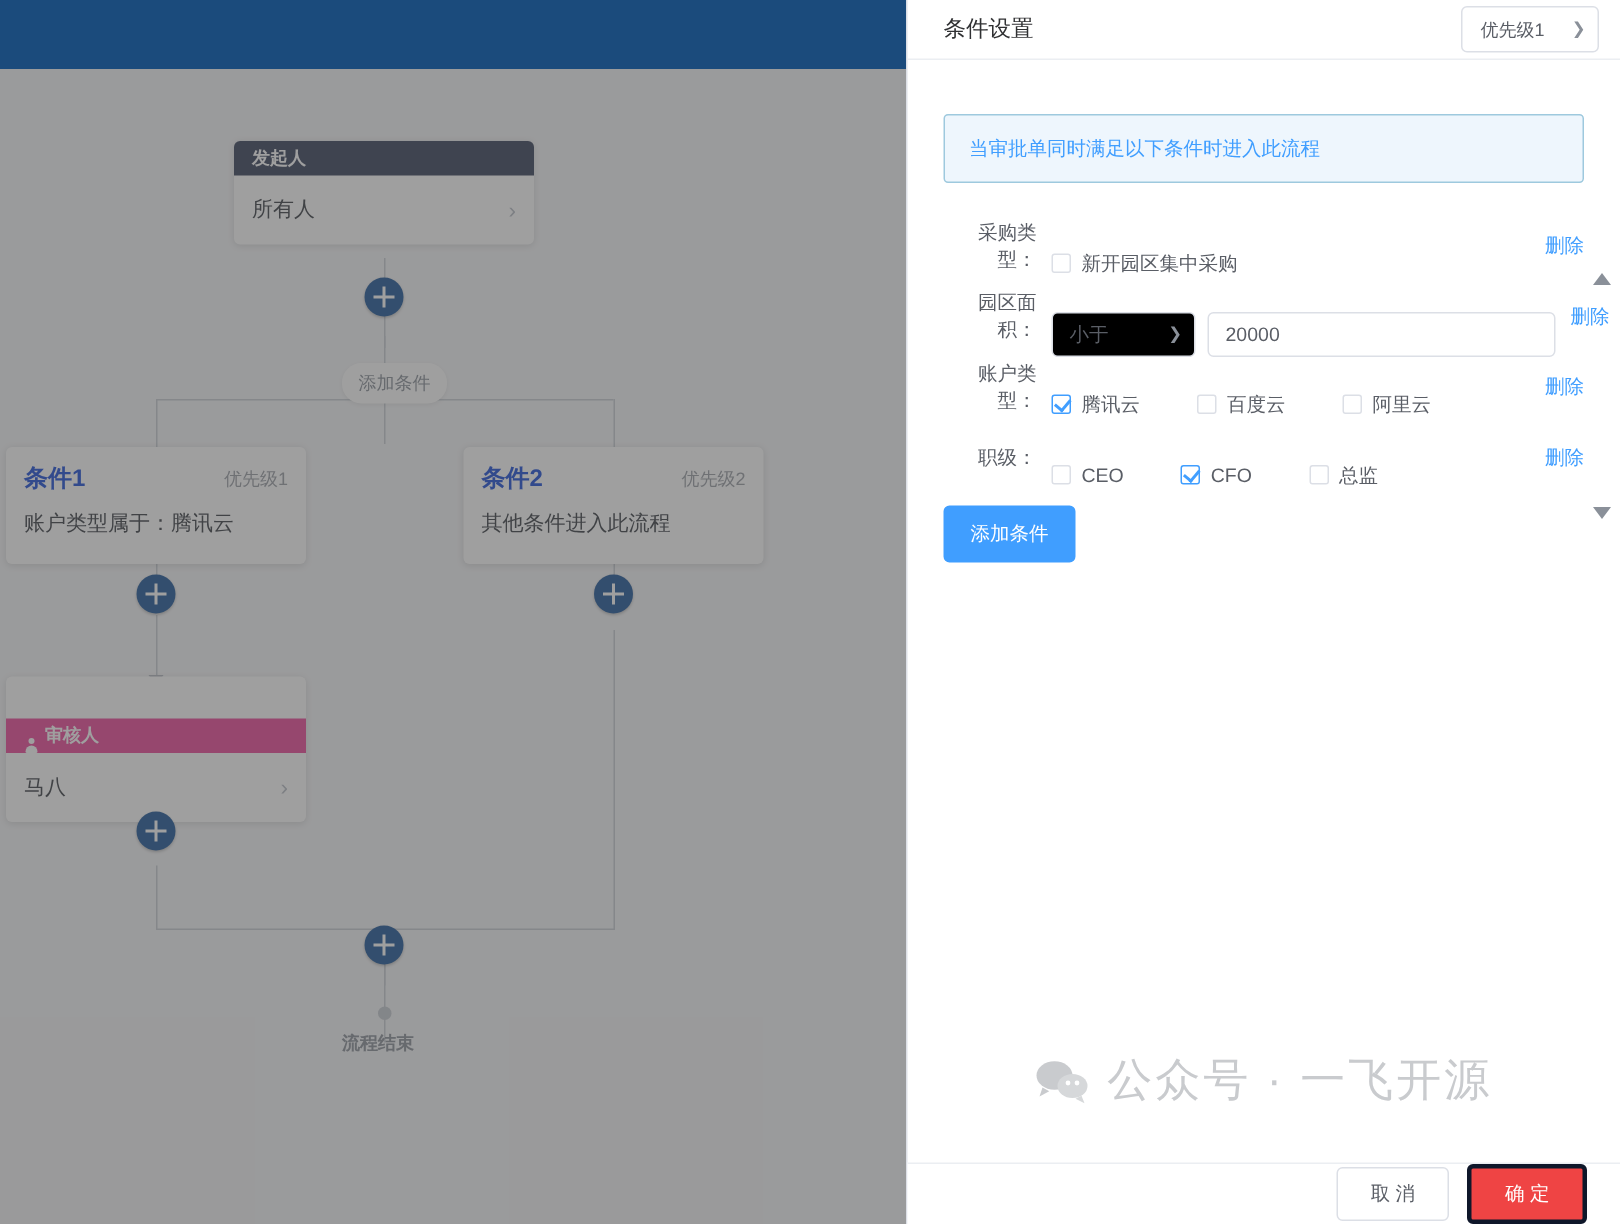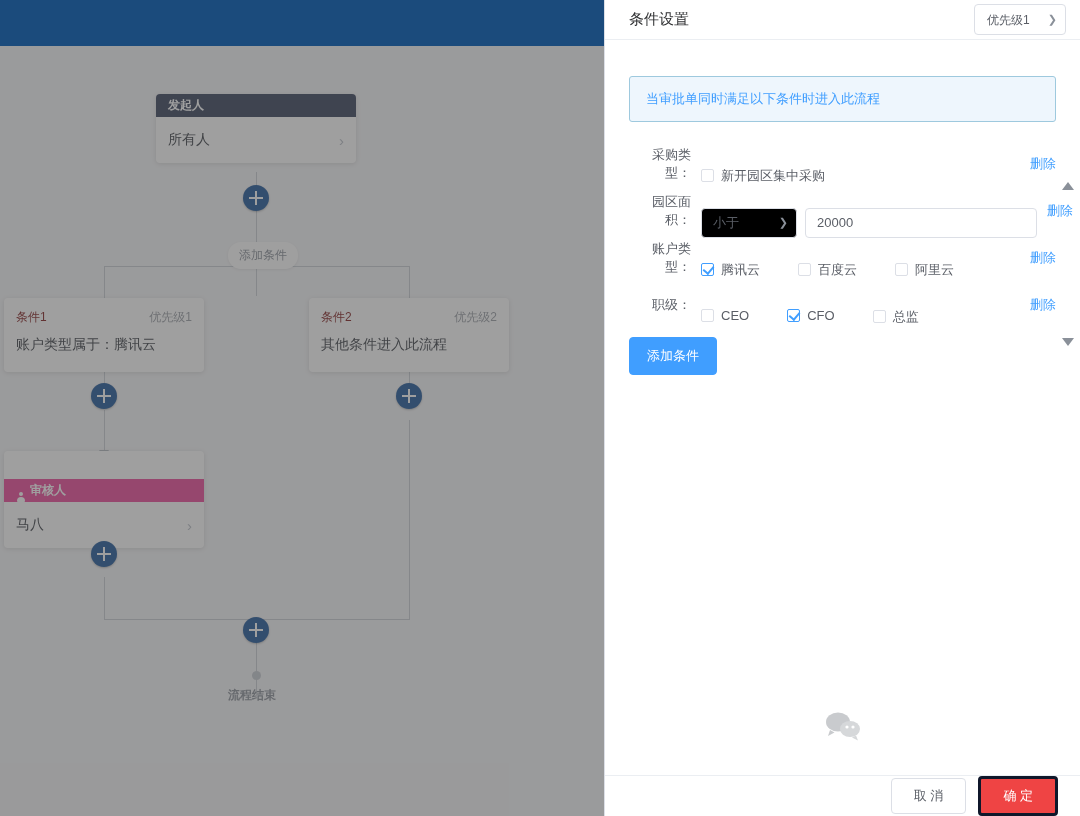--- a/index.html
+++ b/index.html
@@ -80,21 +80,21 @@
   .chev { color: #b9bec6; font-size: 15px; }
 
   .cond-node {
     position: absolute; width: 200px; background: #fff; border-radius: 4px;
     box-shadow: 0 1px 5px rgba(0,0,0,.12); z-index: 2; cursor: pointer;
   }
   .cond-head {
     display: flex; align-items: center; justify-content: space-between;
     padding: 11px 12px 0 12px;
   }
-  .cond-title { font-size: 12px; color: #7f1d1d; font-weight: normal; }
+  .cond-title { font-size: 16px; color: #1d4ed8; font-weight: bold; }
   .cond-prio  { font-size: 12px; color: #9b9fa6; }
   .cond-body  { padding: 10px 12px 18px 12px; font-size: 14px; color: #3b3f46; }
 
   .person-icon {
     display: inline-block; width: 10px; height: 10px; position: relative;
   }
   .person-icon::before {
     content: ""; position: absolute; left: 3px; top: 0;
     width: 4px; height: 4px; border-radius: 50%; background: #fff;
   }
@@ -147,21 +147,21 @@
 
   .cond-row {
     display: flex; align-items: center; height: 47px;
     position: relative;
   }
   .row-label {
     width: 72px; flex: 0 0 72px; text-align: right;
     font-size: 13px; color: #5a5e66; padding-right: 10px; font-family: Liberation Serif, serif;
   }
   .row-label.indent { }
-  .row-fields { flex: 1 1 auto; display: flex; align-items: flex-start; margin-top: 24px; }
+  .row-fields { flex: 1 1 auto; display: flex; align-items: center; margin-top: 24px; }
   .del-link {
     font-size: 13px; color: #409eff; cursor: pointer; margin-left: 10px;
     flex: 0 0 auto;
   }
 
   .cb-item {
     display: inline-flex; align-items: center; gap: 7px; cursor: pointer;
     margin-right: 38px; font-size: 13px; color: #5a5e66;
   }
   .cb-item:last-child { margin-right: 0; }
@@ -426,20 +426,21 @@
         <span class="wechat-icon">
           <svg viewBox="0 0 36 30" width="36" height="30" aria-hidden="true">
             <ellipse cx="13" cy="11" rx="12" ry="9.5" fill="#c9cbce"></ellipse>
             <path d="M5 19 L3 25 L9.5 21.5 Z" fill="#c9cbce"></path>
             <ellipse cx="25" cy="18" rx="10" ry="8" fill="#d6d8da"></ellipse>
             <path d="M31 24.5 L33 29.5 L27 26.5 Z" fill="#d6d8da"></path>
             <circle cx="22" cy="16" r="1.6" fill="#fff"></circle>
             <circle cx="28" cy="16" r="1.6" fill="#fff"></circle>
           </svg>
         </span>
+        <span class="wm-text">公众号 · 一飞开源</span>
       </div>
 
     </div>
 
     <div id="drawer-foot">
       <button class="btn btn-cancel">取 消</button>
       <button class="btn btn-ok">确 定</button>
     </div>
 
   </div>

